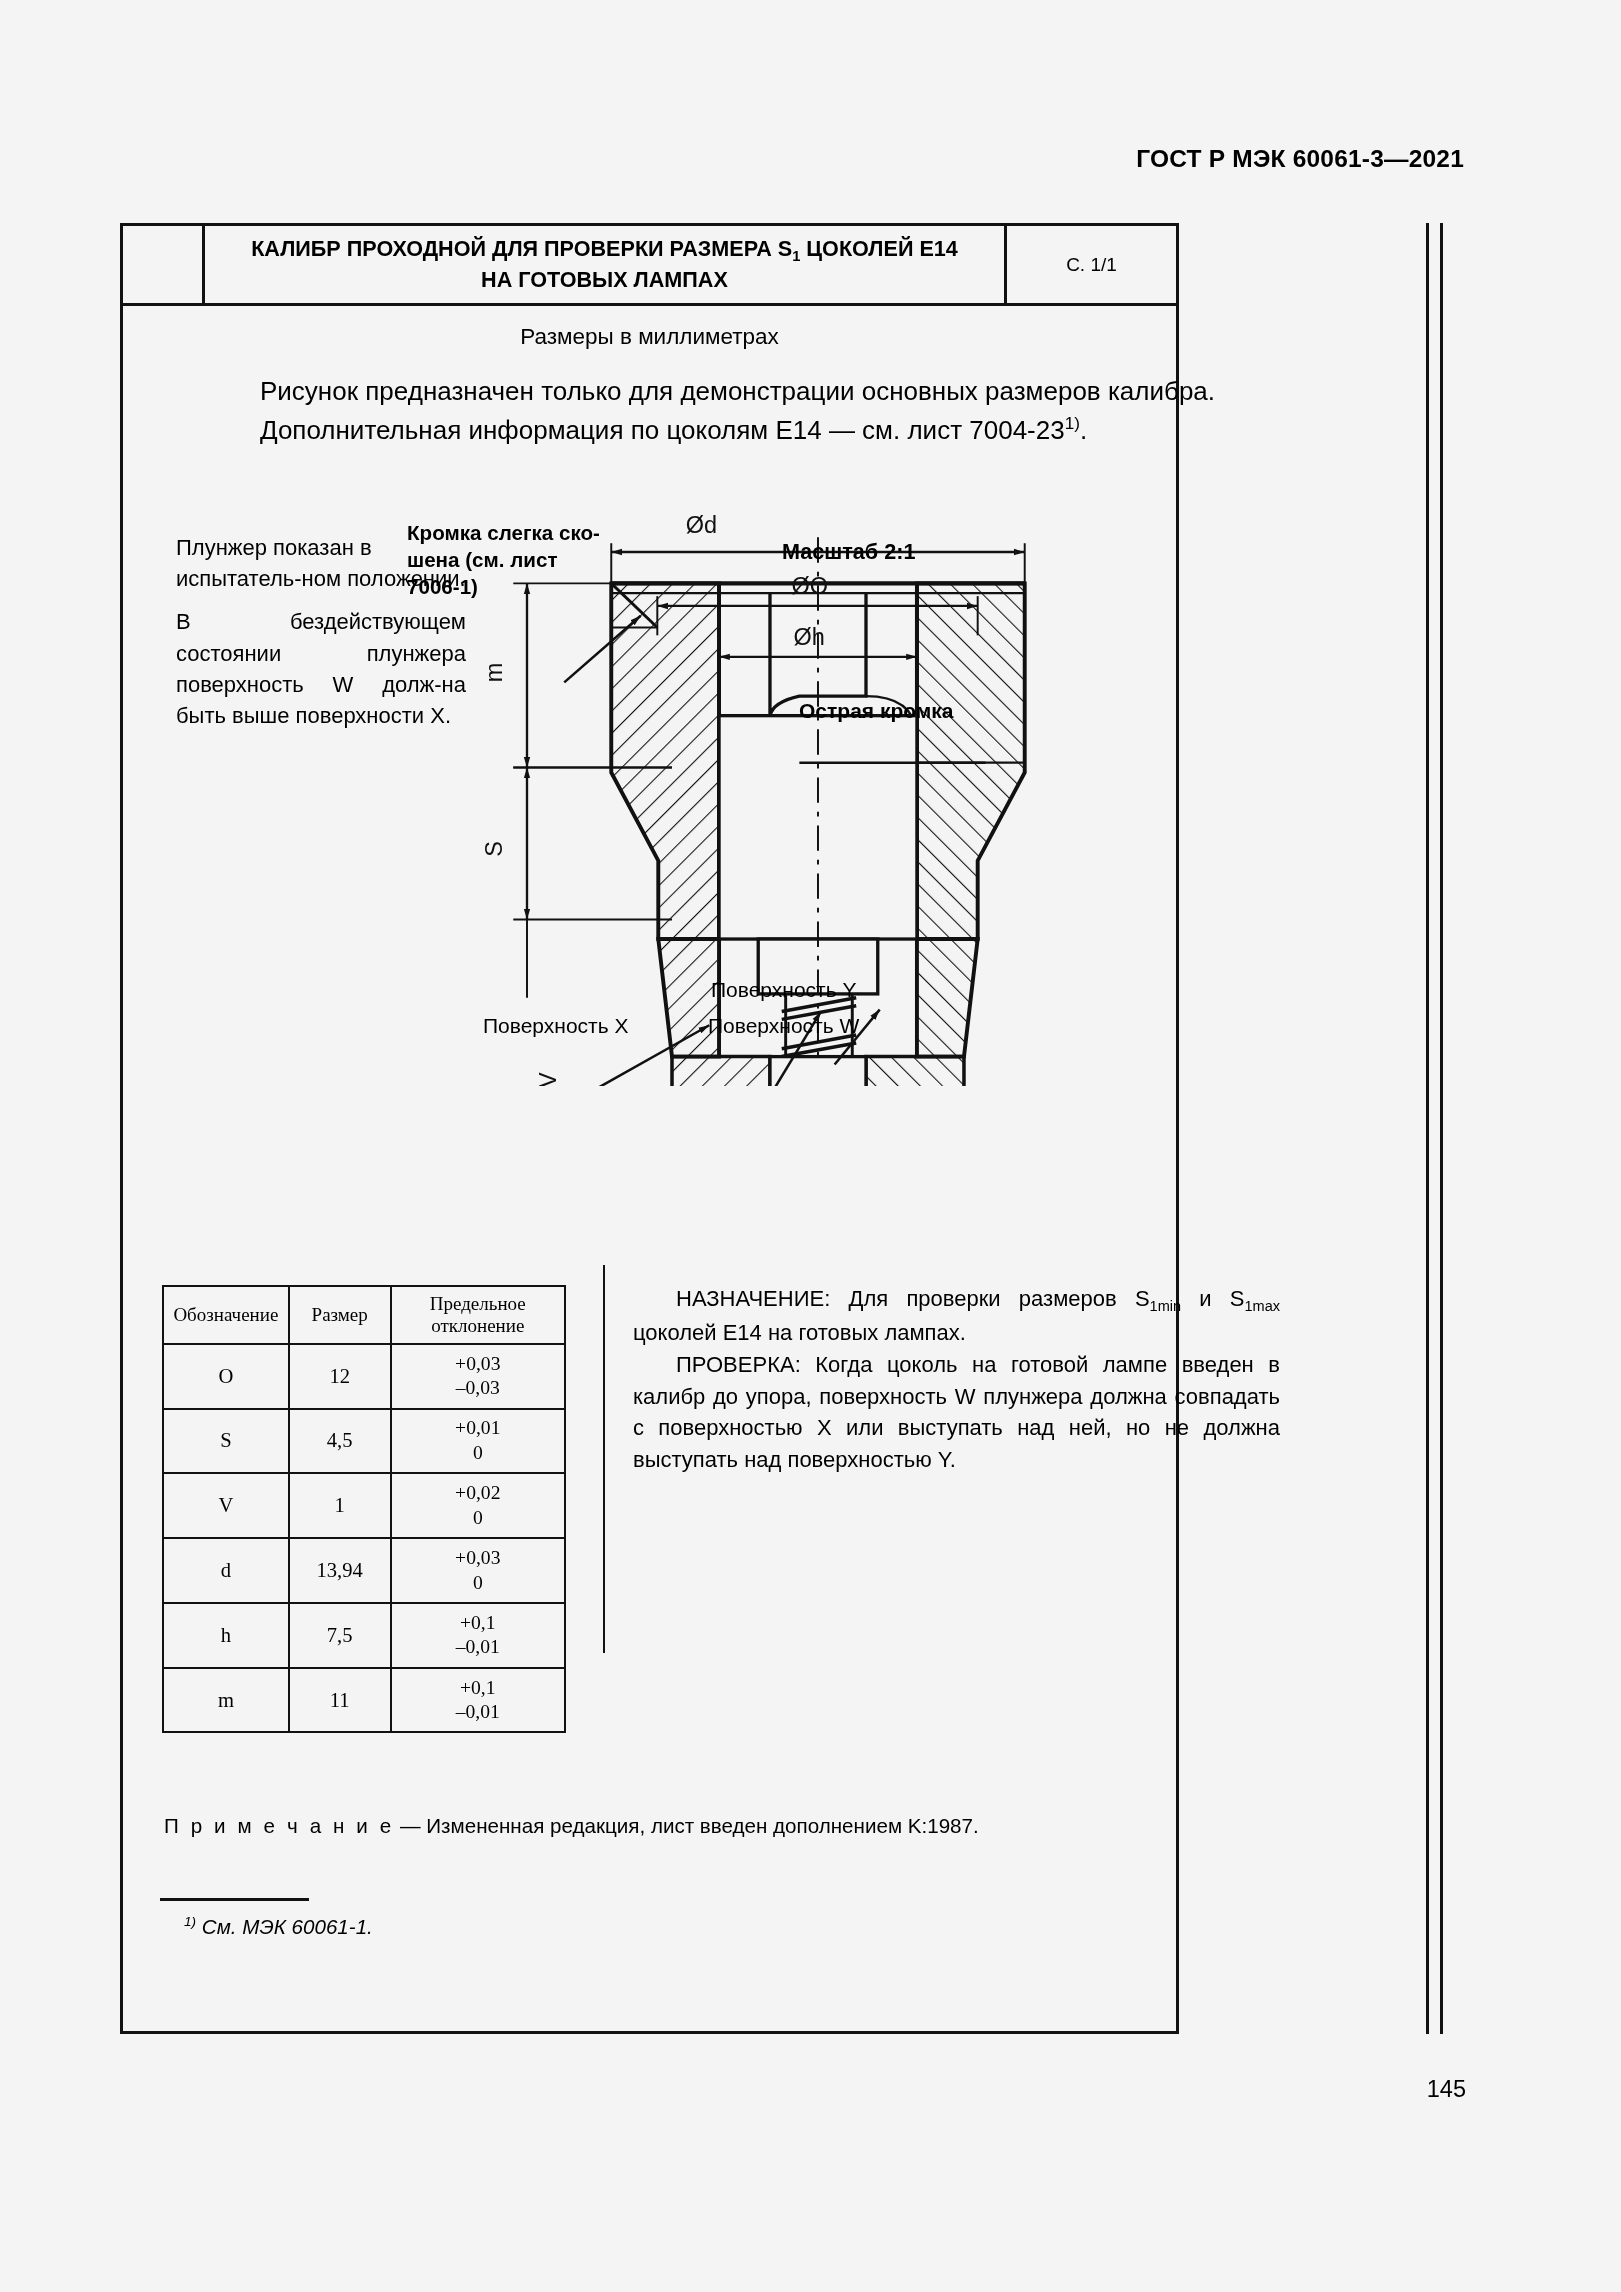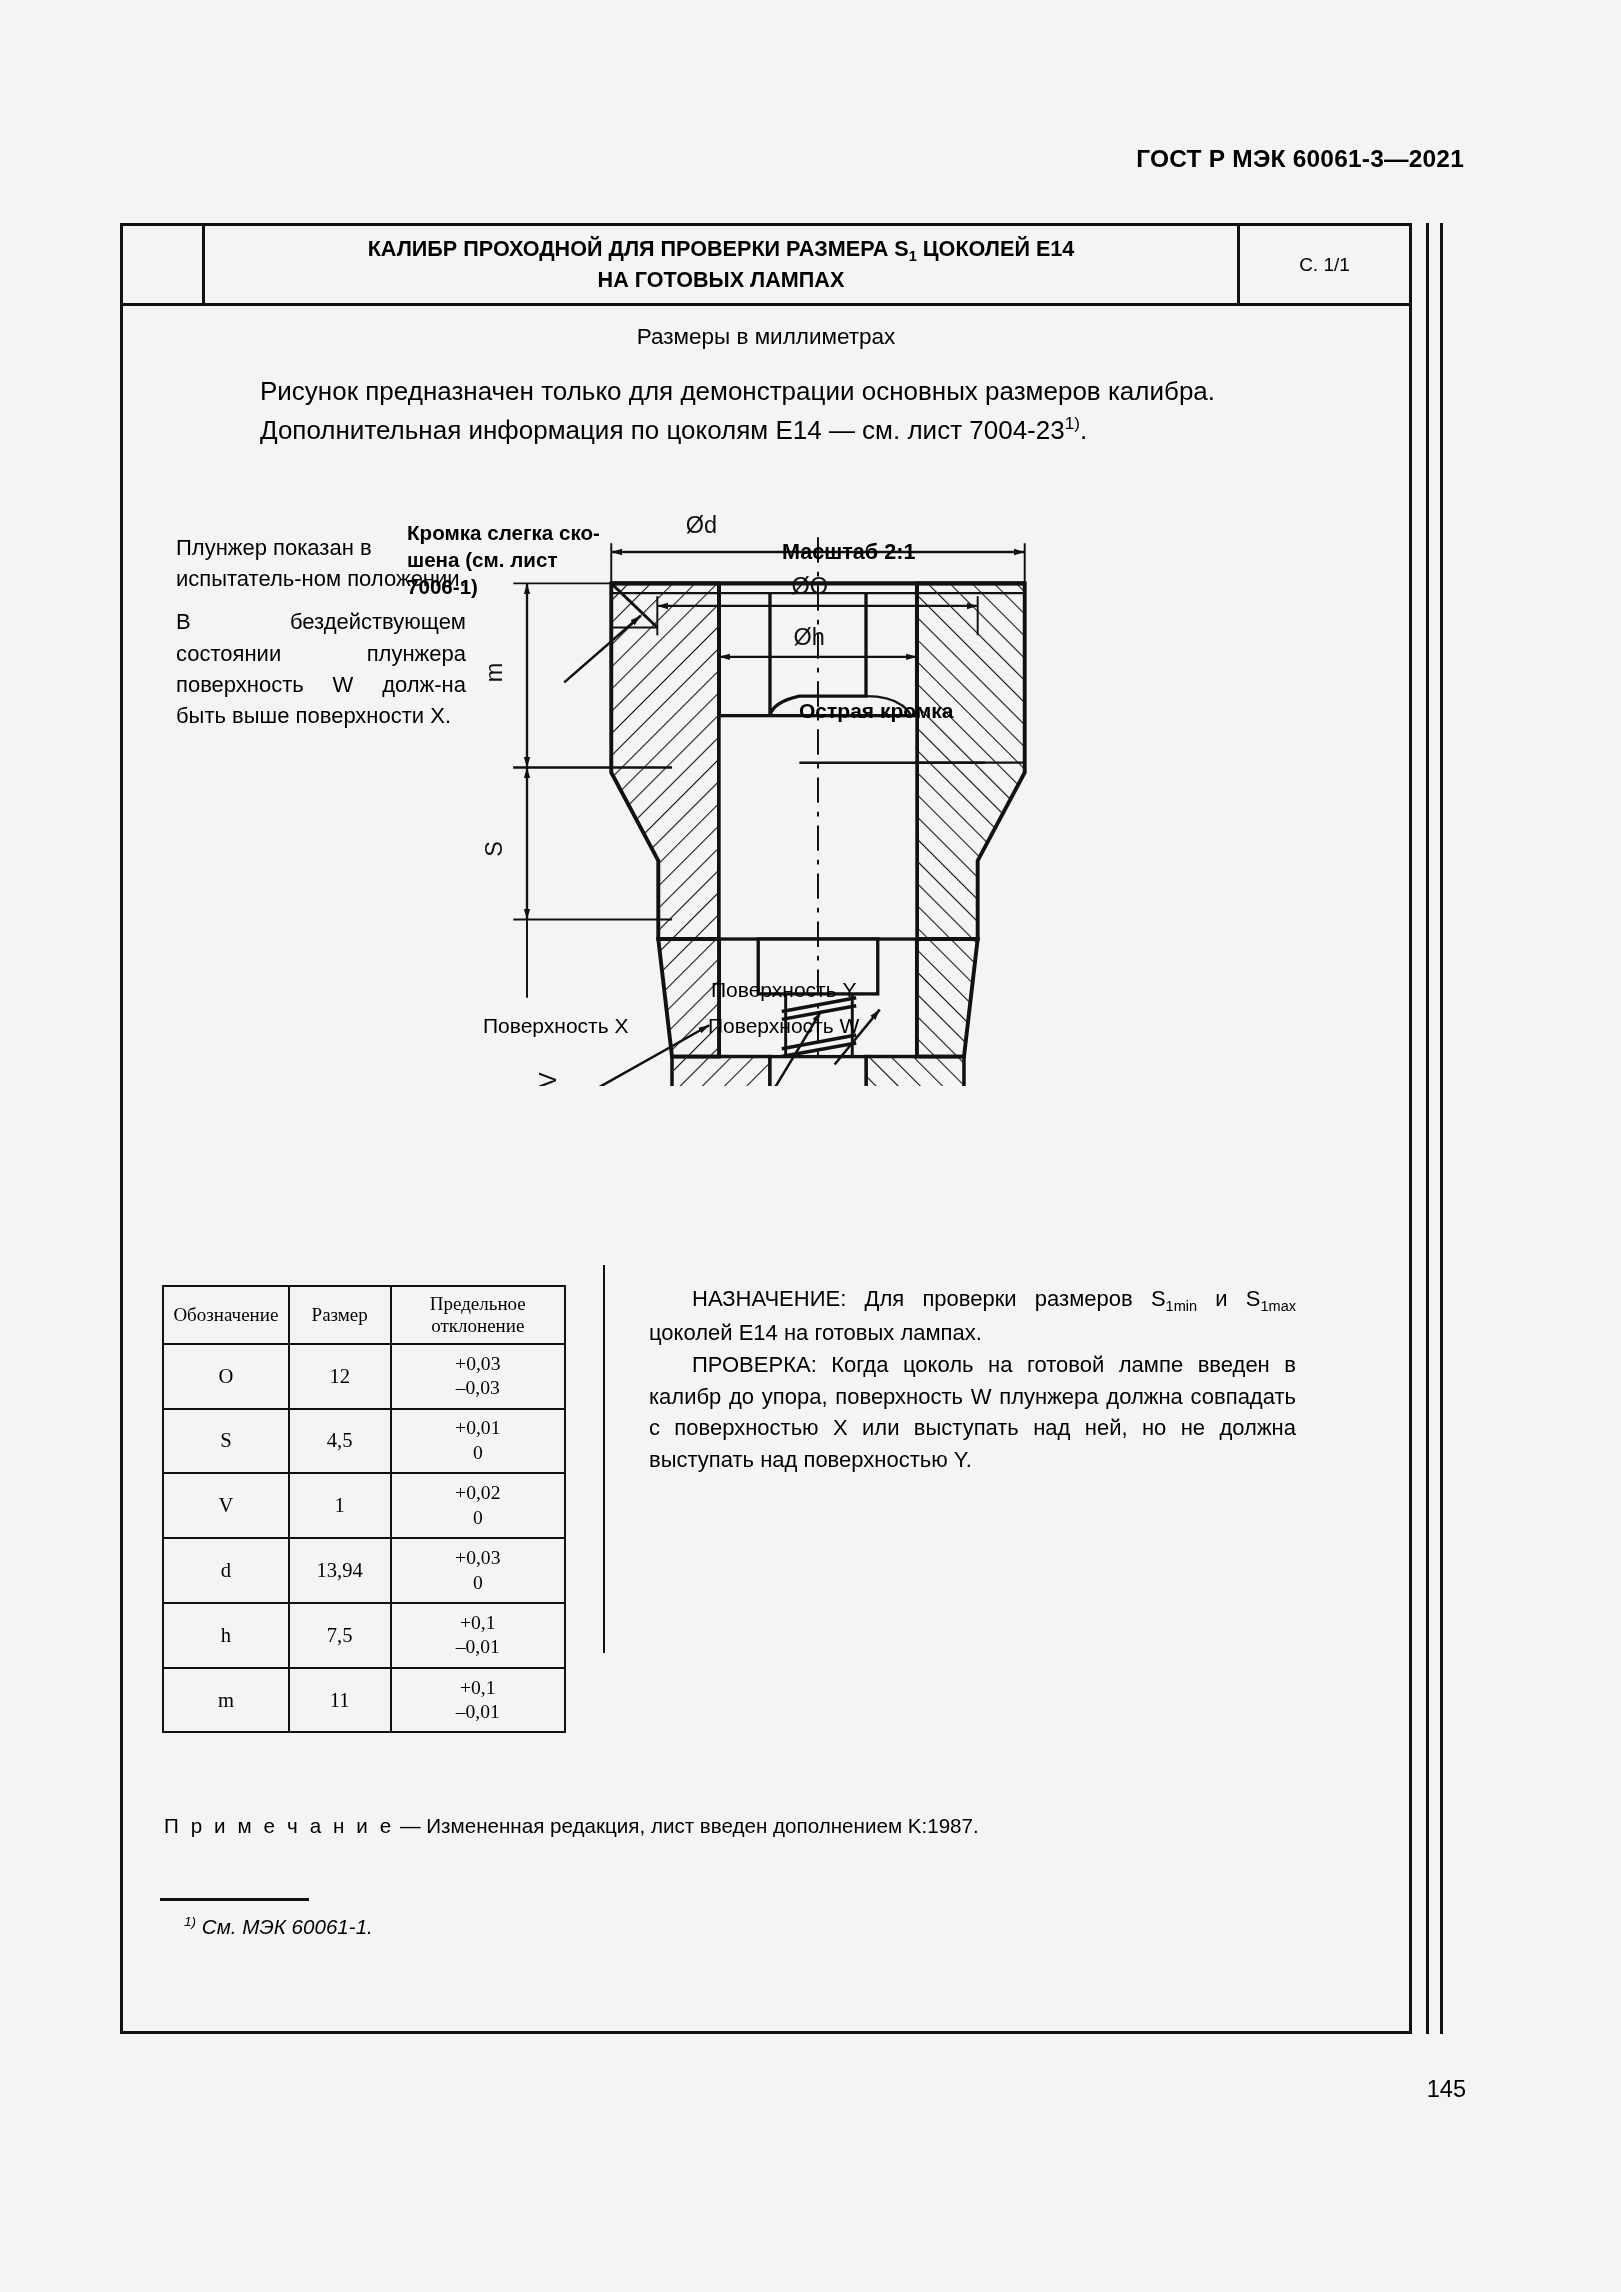--- a/index.html
+++ b/index.html
@@ -25,21 +25,21 @@
     font-weight: bold;
     letter-spacing: 0.2px;
     white-space: nowrap;
   }
 
   
   .sheet-frame {
     position: absolute;
     left: 120px;
     top: 223px;
-    width: 1292px;
+    width: 1059px;
     height: 1811px;
     border: 3.9px solid #111;
     box-sizing: border-box;
     background: #f4f4f4;
   }
   .rule-right-1 {
     position: absolute;
     left: 1426px;
     top: 223px;
     width: 0;
@@ -196,21 +196,20 @@
   
   .purpose {
     position: absolute;
     left: 510px;
     top: 1057px;
     width: 647px;
     font-size: 22px;
     line-height: 1.44;
     text-align: justify;
     text-align-last: left;
-    margin-left: 16px;
   }
   .purpose p { margin: 0; text-indent: 43px; }
   .sub-small { font-size: 0.66em; vertical-align: sub; }
 
   
   .note-line {
     position: absolute;
     left: 41px;
     top: 1588px;
     font-size: 20.6px;

